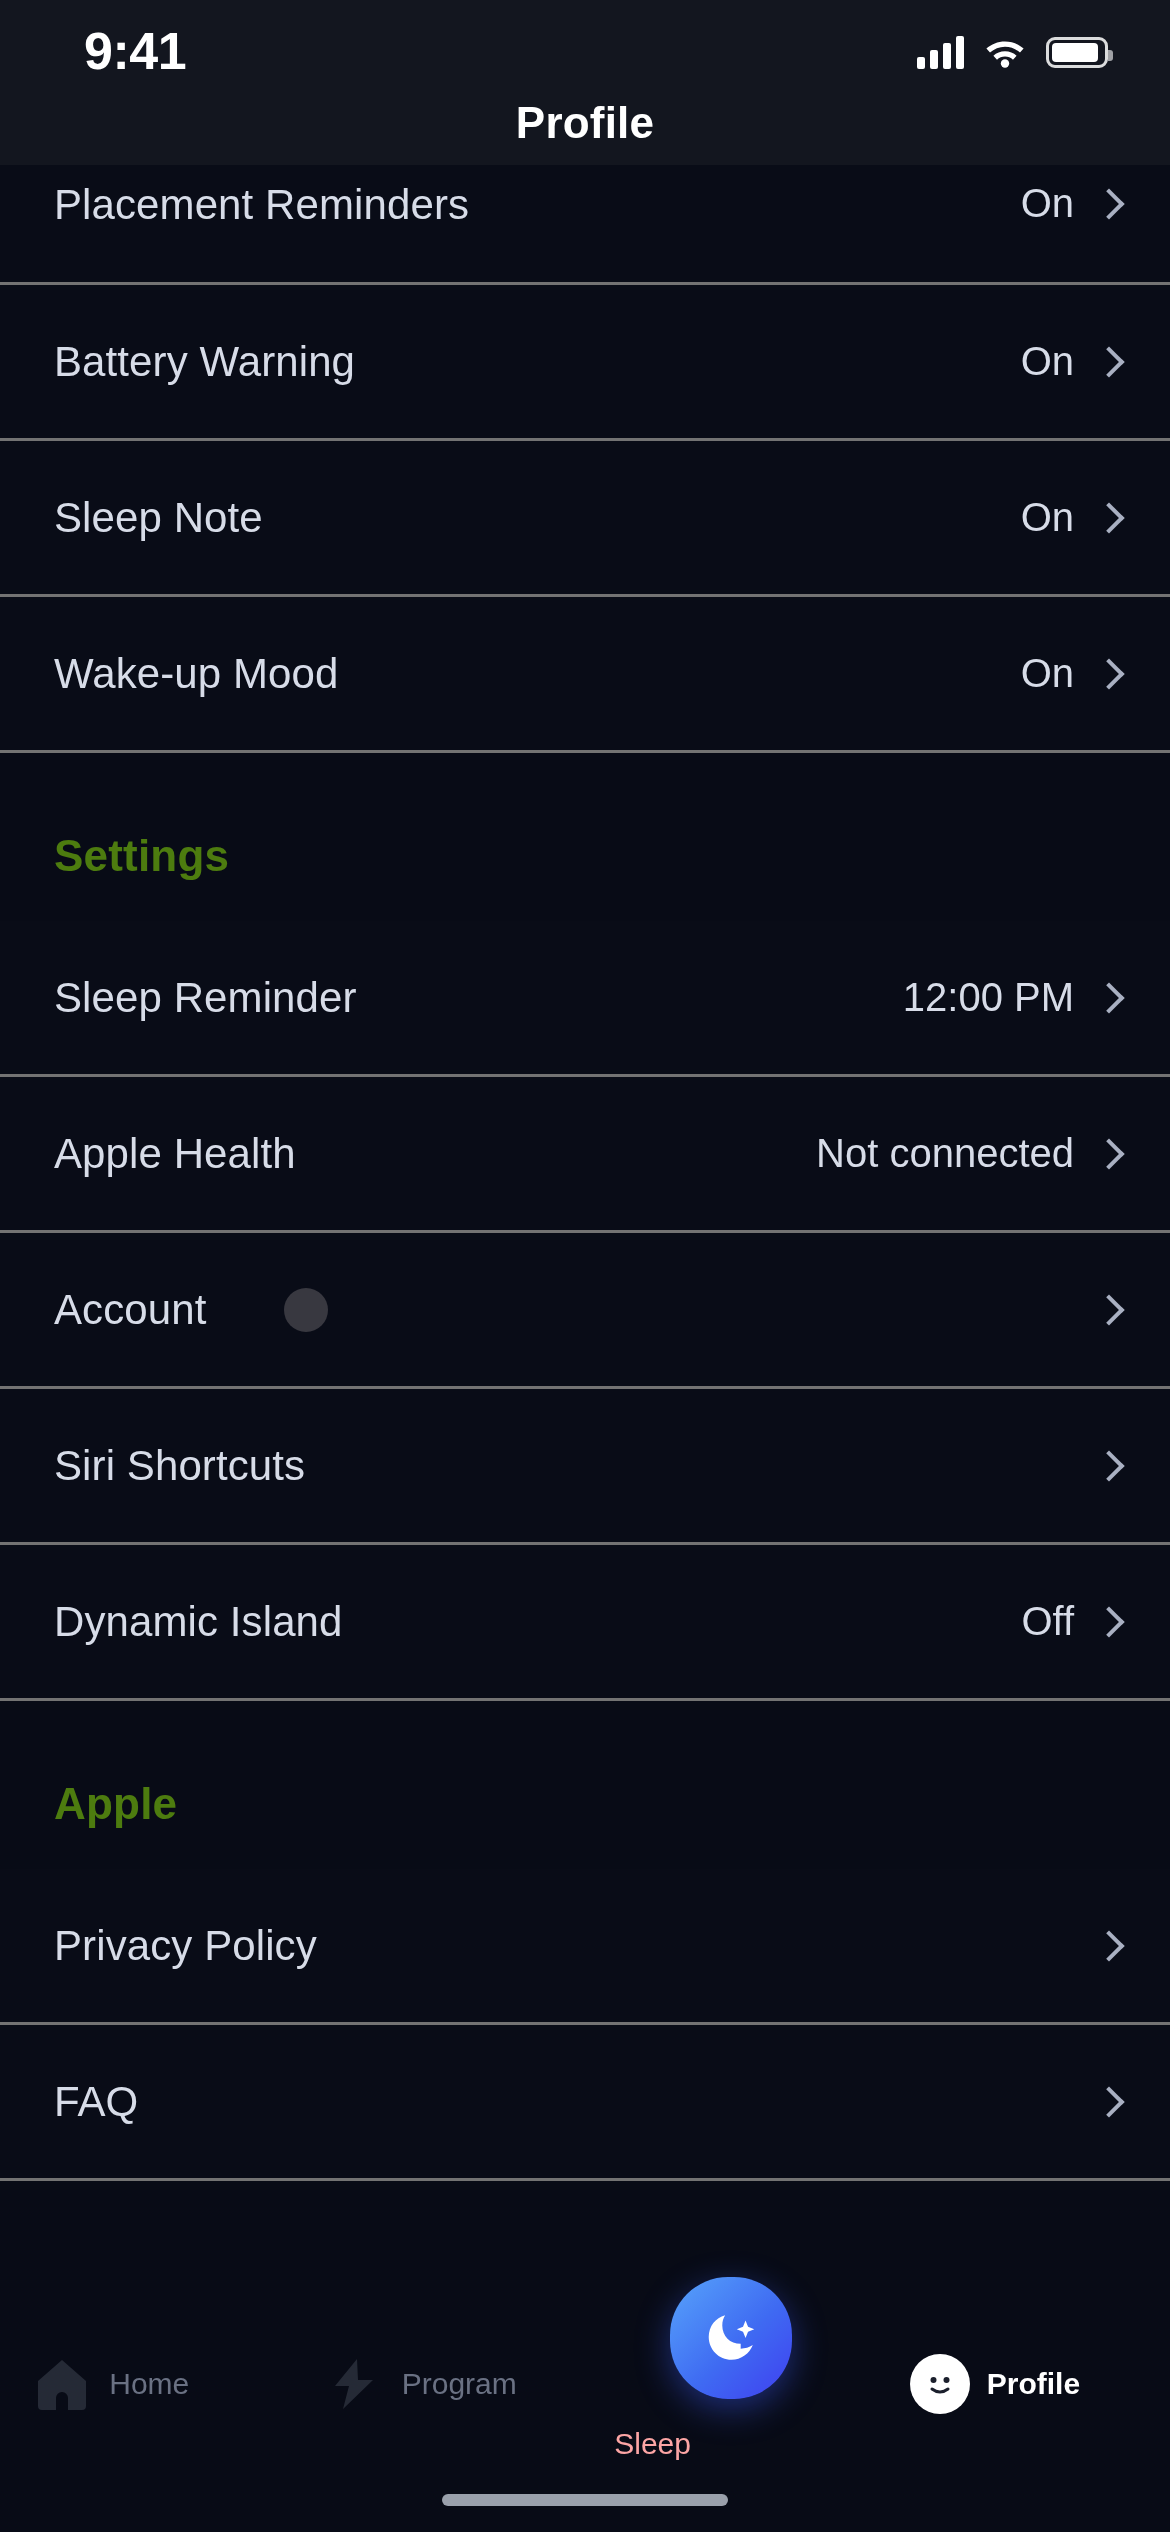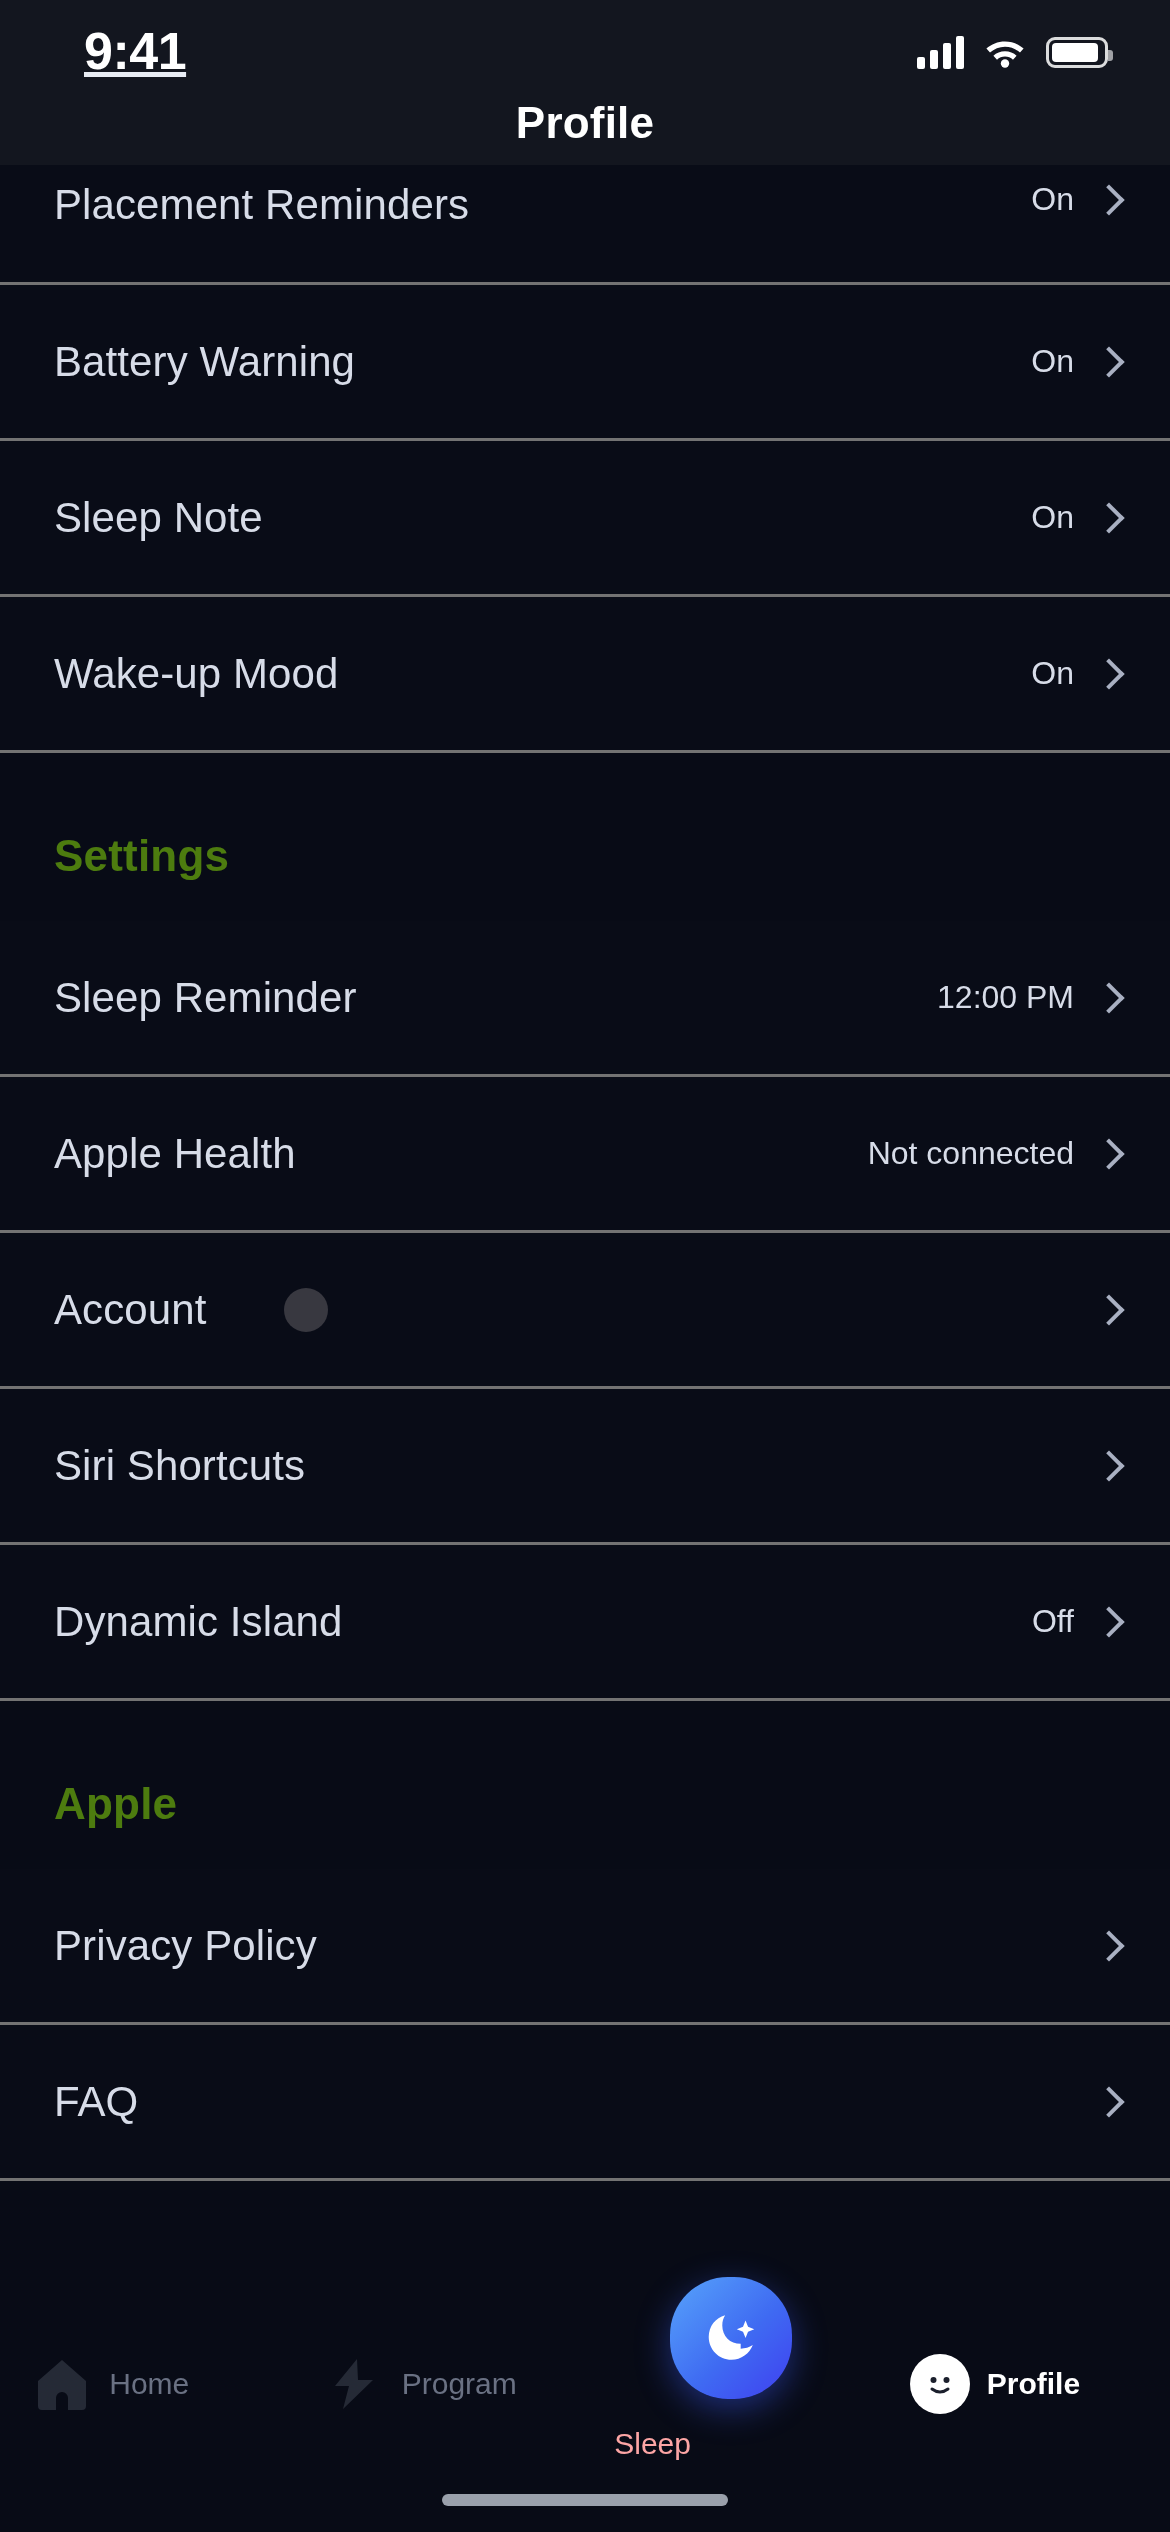--- a/index.html
+++ b/index.html
@@ -11,21 +11,20 @@
     overflow:hidden;
     position:relative;
   }
 
   
   .status-bar{
     position:absolute; top:0; left:0; width:1170px; height:92px;
     display:flex; align-items:center; justify-content:space-between;
     padding:0 62px 0 84px;
     z-index:40;
-    text-decoration:underline;
   }
   .status-time{
     font-size:52px; font-weight:700; letter-spacing:-0.5px; color:#ffffff;
     margin-top:10px;
   }
   .status-right{ display:flex; align-items:center; gap:20px; margin-top:12px; }
   .sig{ display:flex; align-items:flex-end; gap:5px; height:34px; }
   .sig i{ display:block; width:8px; background:#ffffff; border-radius:2px; }
   .sig i:nth-child(1){ height:12px; }
   .sig i:nth-child(2){ height:19px; }
@@ -74,21 +73,21 @@
   .row-label{
     font-size:42px; font-weight:400; color:#d7dce8;
     letter-spacing:0.1px;
   }
   .row.first .row-label{ margin-top:16px; }
   .row-right{
     margin-left:auto; display:flex; align-items:center; gap:22px;
   }
   .row.first .row-right{ margin-top:16px; }
   .row-value{
-    font-size:32px; color:#d7dce8; font-weight:400;
+    font-size:40px; color:#d7dce8; font-weight:400;
   }
   .chev{
     width:20px; height:34px; position:relative; display:inline-block;
   }
   .chev::before{
     content:""; position:absolute; left:2px; top:6px;
     width:18px; height:18px;
     border-top:4px solid #a9b0c2; border-right:4px solid #a9b0c2;
     transform:rotate(45deg);
   }

